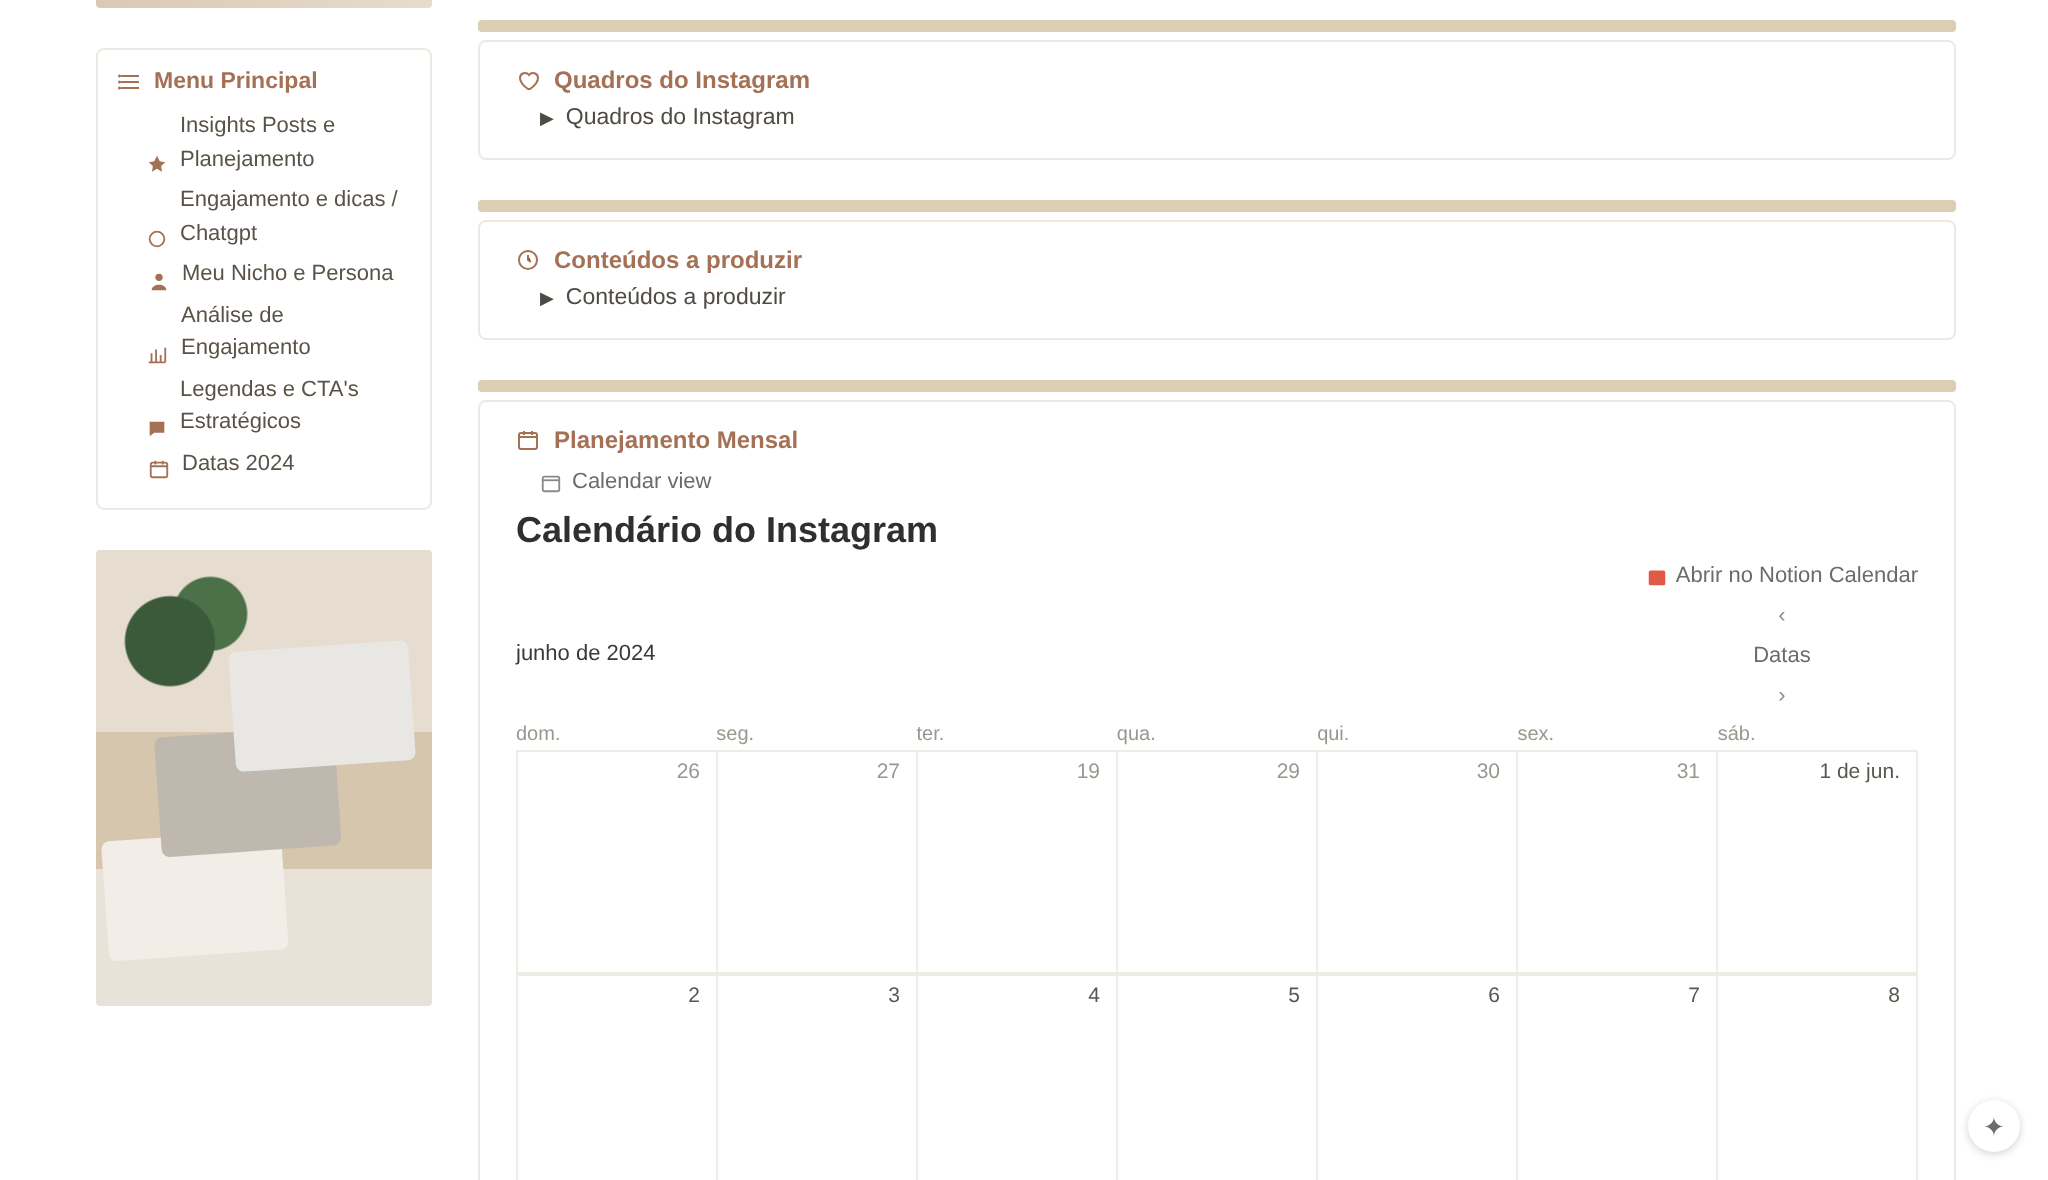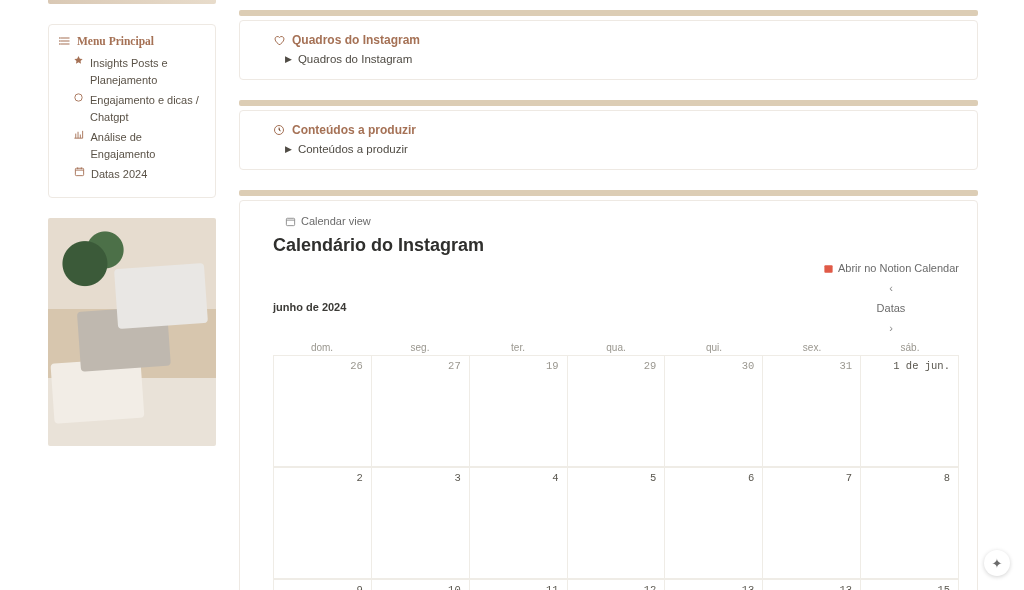--- a/index.html
+++ b/index.html
@@ -41,26 +41,25 @@
   .menu-title-row {
     display: flex;
     align-items: center;
     gap: 6px;
     margin-bottom: 6px;
   }
   .menu-title {
     font-size: 11.5px;
     font-weight: 600;
     color: #a57155;
-    font-family: Liberation Serif, serif;
   }
   .menu-list { margin-top: 4px; }
   .menu-item {
     display: flex;
-    align-items: flex-start;
+    align-items: flex-end;
     gap: 6px;
     font-size: 11px;
     color: #5a5247;
     padding: 2px 0 2px 14px;
     line-height: 1.5;
     cursor: pointer;
   }
   .menu-item .mi-icon { width: 12px; display: inline-flex; justify-content: center; }
   .sidebar-image-block {
     width: 168px;
@@ -87,21 +86,21 @@
     height: 6px;
     background: #dccdb5;
     border-radius: 2px;
     margin-top: 10px;
   }
   .card {
     border: 1px solid #eee9e3;
     border-radius: 4px;
     background: #fff;
     margin-top: 4px;
-    padding: 12px 18px 14px 33px;
+    padding: 12px 18px 14px 18px;
   }
   .card-title-row {
     display: flex;
     align-items: center;
     gap: 7px;
     margin-bottom: 6px;
   }
   .card-title {
     font-size: 12px;
     font-weight: 600;
@@ -132,51 +131,49 @@
     padding-left: 0;
     margin-bottom: 6px;
   }
   .cal-subrow {
     display: flex;
     align-items: center;
     justify-content: space-between;
     font-size: 11px;
     margin-bottom: 6px;
   }
-  .cal-month { font-weight: 700; color: #3b3a36; margin-top: 18px; }
+  .cal-month { font-weight: 400; color: #3b3a36; margin-top: 18px; }
   .cal-right { display: flex; align-items: center; gap: 8px; color: #6b6b6b; flex-direction: column; }
   .cal-open { display:flex; align-items:center; gap:4px; cursor:pointer; }
   .cal-nav-btn { cursor:pointer; color:#8a8a8a; padding:0 2px; }
   .cal-today { cursor:pointer; }
   .dow-row {
     display: grid;
     grid-template-columns: repeat(7, 1fr);
     font-size: 10px;
     color: #9a978f;
-    text-align: center;
     padding: 2px 0;
   }
   .cal-grid {
     display: grid;
     grid-template-columns: repeat(7,1fr);
     grid-auto-rows: 112px;
     border-left: 1px solid #efece6;
   }
   .cal-cell {
     border-right: 1px solid #efece6;
     border-bottom: 1px solid #efece6;
     border-top: 1px solid #efece6;
     position: relative;
     font-size: 10.5px;
   }
   .cal-cell .dn {
     position: absolute;
     top: 4px; right: 8px;
     color: #9a978f;
-    font-family: Liberation Mono, monospace;
   }
   .cal-cell.in .dn { color: #5a574f; }
   .ico { display:inline-block; }
   .ico svg { display:block; }
   .fab {
     position:absolute;
     right:14px; bottom:14px;
     width:26px; height:26px;
     border-radius:50%;
     background:#fff;
@@ -218,24 +215,41 @@
             <span class="mi-icon ico">
               <svg width="11" height="11" viewBox="0 0 24 24">
                 <circle cx="12" cy="12" r="8" fill="none" stroke="#a57155" stroke-width="2"></circle>
               </svg>
             </span>
             <span>Engajamento e dicas / Chatgpt</span>
           </div>
           <div class="menu-item">
             <span class="mi-icon ico">
               <svg width="11" height="11" viewBox="0 0 24 24">
+                <circle cx="12" cy="8" r="4" fill="#a57155"></circle>
+                <path fill="#a57155" d="M4 22c0-4 4-6 8-6s8 2 8 6z"></path>
+              </svg>
+            </span>
+            <span>Meu Nicho e Persona</span>
+          </div>
+          <div class="menu-item">
+            <span class="mi-icon ico">
+              <svg width="11" height="11" viewBox="0 0 24 24">
                 <path stroke="#a57155" stroke-width="2" fill="none" d="M3 20h18M6 20V10M11 20V6M16 20v-8M21 20V4"></path>
               </svg>
             </span>
             <span>Análise de Engajamento</span>
+          </div>
+          <div class="menu-item">
+            <span class="mi-icon ico">
+              <svg width="11" height="11" viewBox="0 0 24 24">
+                <path fill="#a57155" d="M4 4h16v12H9l-5 4z"></path>
+              </svg>
+            </span>
+            <span>Legendas e CTA's Estratégicos</span>
           </div>
           <div class="menu-item">
             <span class="mi-icon ico">
               <svg width="11" height="11" viewBox="0 0 24 24">
                 <rect x="3" y="5" width="18" height="16" rx="2" fill="none" stroke="#a57155" stroke-width="2"></rect>
                 <path stroke="#a57155" stroke-width="2" d="M3 9h18M8 3v4M16 3v4"></path>
               </svg>
             </span>
             <span>Datas 2024</span>
           </div>
@@ -274,20 +288,29 @@
         <span class="card-title">Conteúdos a produzir</span>
       </div>
       <div class="toggle-row">
         <span class="toggle-caret">▶</span>
         <span>Conteúdos a produzir</span>
       </div>
     </div>
 
     <div class="section-bar" style="margin-top:20px"></div>
     <div class="card" style="padding-bottom:0">
+      <div class="card-title-row">
+        <span class="ico">
+          <svg width="12" height="12" viewBox="0 0 24 24">
+              <rect x="3" y="5" width="18" height="16" rx="2" fill="none" stroke="#a57155" stroke-width="2"></rect>
+              <path stroke="#a57155" stroke-width="2" d="M3 9h18M8 3v4M16 3v4"></path>
+            </svg>
+        </span>
+        <span class="card-title">Planejamento Mensal</span>
+      </div>
       <div class="view-row">
         <span class="ico">
           <svg width="11" height="11" viewBox="0 0 24 24">
               <rect x="3" y="5" width="18" height="16" rx="2" fill="none" stroke="#8a8a8a" stroke-width="2"></rect>
               <path stroke="#8a8a8a" stroke-width="2" d="M3 9h18"></path>
             </svg>
         </span>
         <span>Calendar view</span>
       </div>
       <div class="cal-hdr">Calendário do Instagram</div>

